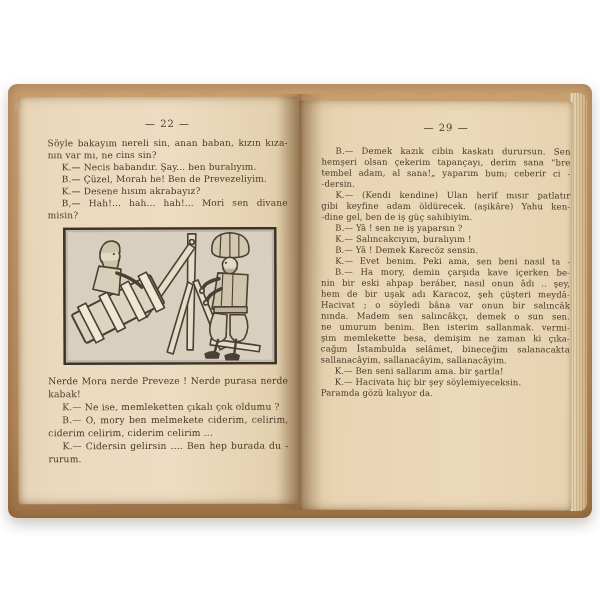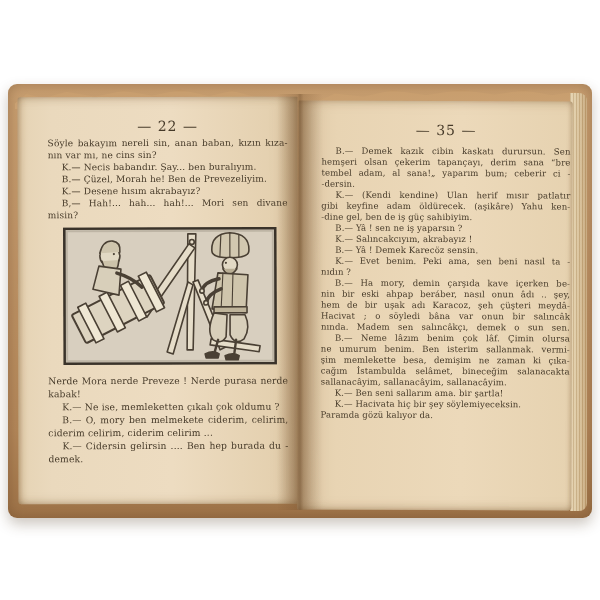--- a/index.html
+++ b/index.html
@@ -29,21 +29,21 @@
     transform:rotate(-.15deg);border-radius:3px 1px 1px 3px;
     background:linear-gradient(90deg,#dec8a6 0%,#e7d5b7 4%,var(--paper_left) 12%,#eddcc1 55%,#e4d0af 92%,#d9c09a 100%);
     box-shadow:inset -16px 0 20px -12px rgba(110,75,40,.55), inset 4px 0 6px -3px rgba(120,85,45,.45), inset 0 -5px 8px -5px rgba(120,85,45,.4), inset 0 5px 8px -5px rgba(120,85,45,.35);}
   .page-right{left:calc(50% - 2px);top:17px;right:20px;bottom:8px;
     transform:rotate(.2deg);border-radius:1px 3px 3px 1px;
     background:linear-gradient(90deg,#d8c09a 0%,#e2cdab 5%,var(--paper_right) 14%,#ecd9ba 60%,#e6d2b0 100%);
     box-shadow:inset 18px 0 22px -13px rgba(110,70,35,.6), inset -3px 0 5px -2px rgba(120,85,45,.35), inset 0 -5px 8px -5px rgba(120,85,45,.4), inset 0 5px 8px -5px rgba(120,85,45,.3);}
   .gutter{position:absolute;left:46%;width:8%;top:10px;bottom:8px;pointer-events:none;
     background:linear-gradient(90deg,rgba(0,0,0,0) 0%,rgba(115,80,45,.30) 44%,rgba(95,62,30,.42) 50%,rgba(115,80,45,.25) 58%,rgba(0,0,0,0) 100%);}
 
-  .pageno{position:absolute;top:21px;text-align:center;color:var(--ink);font-size:14px;letter-spacing:1px;}
+  .pageno{position:absolute;top:21px;text-align:center;color:var(--ink);font-size:10px;letter-spacing:1px;}
   .pageno-left{left:30px;width:240px;}
   .pageno-right{left:23px;width:249px;}
 
   .textcol{position:absolute;color:var(--ink);}
   .body-left{left:30px;top:40px;width:240px;font-size:9px;line-height:12px;letter-spacing:.15px;}
   .caption-left{left:30px;top:277px;width:240px;font-size:9.2px;line-height:13px;letter-spacing:.15px;}
   .body-right{left:23px;top:45px;width:249px;font-size:8.5px;line-height:11px;letter-spacing:.12px;}
   .tline{white-space:nowrap;}
   .tline.just{white-space:normal;text-align:justify;text-align-last:justify;}
   .tline.ind{padding-left:14px;}
@@ -121,45 +121,43 @@
         </svg>
       </div>
 
       <div class="textcol caption-left">
           <div class="tline just">Nerde Mora nerde Preveze !  Nerde purasa nerde</div>
           <div class="tline">kabak!</div>
           <div class="tline ind">K.— Ne ise, memleketten çıkalı çok oldumu ?</div>
           <div class="tline ind just">B.— O, mory ben melmekete ciderim, celirim,</div>
           <div class="tline">ciderim celirim, ciderim celirim ...</div>
           <div class="tline ind just">K.— Cidersin gelirsin .... Ben hep burada du -</div>
-          <div class="tline">demek.</div>
+          <div class="tline">rurum.</div>
         </div>
     </div>
 
     <div class="page page-right">
-      <div class="pageno pageno-right">— 35 —</div>
+      <div class="pageno pageno-right">— 29 —</div>
       <div class="textcol body-right">
           <div class="tline ind just">B.— Demek kazık cibin kaskatı durursun. Sen</div>
           <div class="tline just">hemşeri olsan çekerim tapançayı, derim sana “bre</div>
           <div class="tline just">tembel adam, al sana!„ yaparım bum; ceberir ci -</div>
           <div class="tline">-dersin.</div>
           <div class="tline ind just">K.— (Kendi kendine) Ulan herif mısır patlatır</div>
           <div class="tline just">gibi keyfine adam öldürecek. (aşikâre) Yahu ken-</div>
           <div class="tline">-dine gel, ben de iş güç sahibiyim.</div>
           <div class="tline ind">B.— Yâ ! sen ne iş yaparsın ?</div>
-          <div class="tline ind">K.— Salıncakcıyım, akrabayız !</div>
+          <div class="tline ind">K.— Salıncakcıyım, buralıyım !</div>
           <div class="tline ind">B.— Yâ ! Demek Karecöz sensin.</div>
           <div class="tline ind just">K.— Evet benim. Peki ama, sen beni nasıl ta -</div>
-          <div class="tline">nıdın ?</div>
           <div class="tline ind just">B.— Ha mory, demin çarşıda kave içerken be-</div>
           <div class="tline just">nin bir eski ahpap beráber, nasıl onun âdı .. şey,</div>
           <div class="tline just">hem de bir uşak adı Karacoz, şeh çüşteri meydâ-</div>
           <div class="tline just">Hacivat ;  o söyledi bâna var onun bir salıncâk</div>
           <div class="tline just">nında. Madem sen salıncâkçı, demek o sun sen.</div>
-          <div class="tline ind just">B.— Neme lâzım benim çok lâf. Çimin olursa</div>
           <div class="tline just">ne umurum benim. Ben isterim sallanmak. vermi-</div>
           <div class="tline just">şim memlekette besa, demişim ne zaman ki çıka-</div>
           <div class="tline just">cağım İstambulda selâmet, bineceğim salanacakta</div>
           <div class="tline">sallanacâyim, sallanacâyim, sallanacâyim.</div>
           <div class="tline ind">K.— Ben seni sallarım ama. bir şartla!</div>
           <div class="tline ind">K.— Hacivata hiç bir şey söylemiyeceksin.</div>
           <div class="tline">Paramda gözü kalıyor da.</div>
         </div>
     </div>
 

